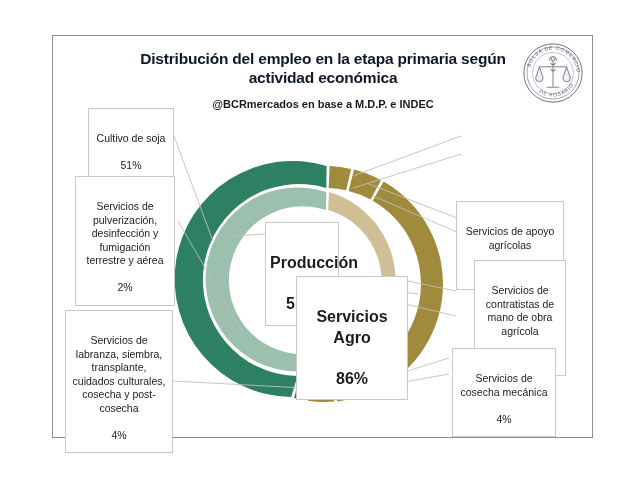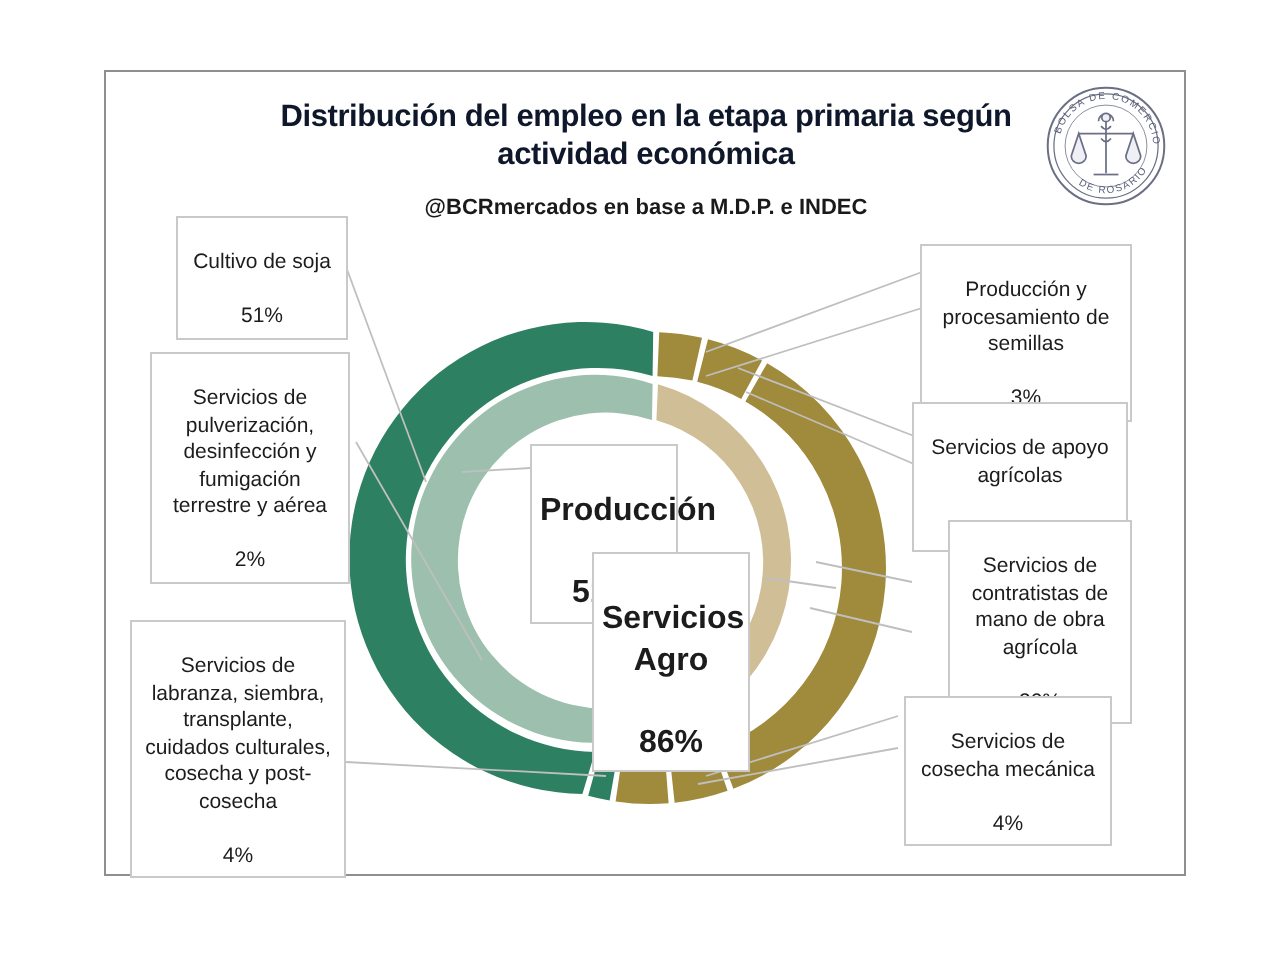--- a/index.html
+++ b/index.html
@@ -49,21 +49,21 @@
   }
   .cal{
     position:absolute;
     box-sizing:border-box;
     border:1px solid #c9c9c9;
     background:#ffffff;
     font-size:10.5px;
     line-height:1.28;
     color:#1c1c1c;
     text-align:center;
-    padding:3px 4px;
+    padding:10px 4px;
     white-space:pre-line;
     z-index:8;
   }
   .cal.bold{font-weight:bold;font-size:16px;}
   .leader{position:absolute;left:0;top:0;width:541px;height:403px;z-index:6;pointer-events:none;}
 </style>
 </head>
 <body>
 
 <div id="frame">
@@ -163,26 +163,20 @@
   <div class="cal" style="left:12px;top:274px;width:108px;">
     <span>Servicios de
 labranza, siembra,
 transplante,
 cuidados culturales,
 cosecha y post-
 cosecha</span><br>
     <span>4%</span>
   </div>
 
-  <div class="cal" style="left:407px;top:86px;width:106px;">
-    <span>Producción y
-procesamiento de
-semillas</span><br>
-    <span>3%</span>
-  </div>
 
   <div class="cal" style="left:403px;top:165px;width:108px;">
     <span>Servicios de apoyo
 agrícolas</span><br>
     <span>4%</span>
   </div>
 
   <div class="cal" style="left:421px;top:224px;width:92px;">
     <span>Servicios de
 contratistas de
@@ -195,18 +189,18 @@
     <span>Servicios de
 cosecha mecánica</span><br>
     <span>4%</span>
   </div>
 
   <div class="cal bold" style="left:212px;top:186px;width:74px;">
     <span>Producción</span><br>
     <span>51%</span>
   </div>
 
-  <div class="cal bold" style="left:243px;top:240px;width:79px;">
+  <div class="cal bold" style="left:243px;top:240px;width:112px;">
     <span>Servicios Agro</span><br>
     <span>86%</span>
   </div>
 
 </div>
 
 </body></html>

